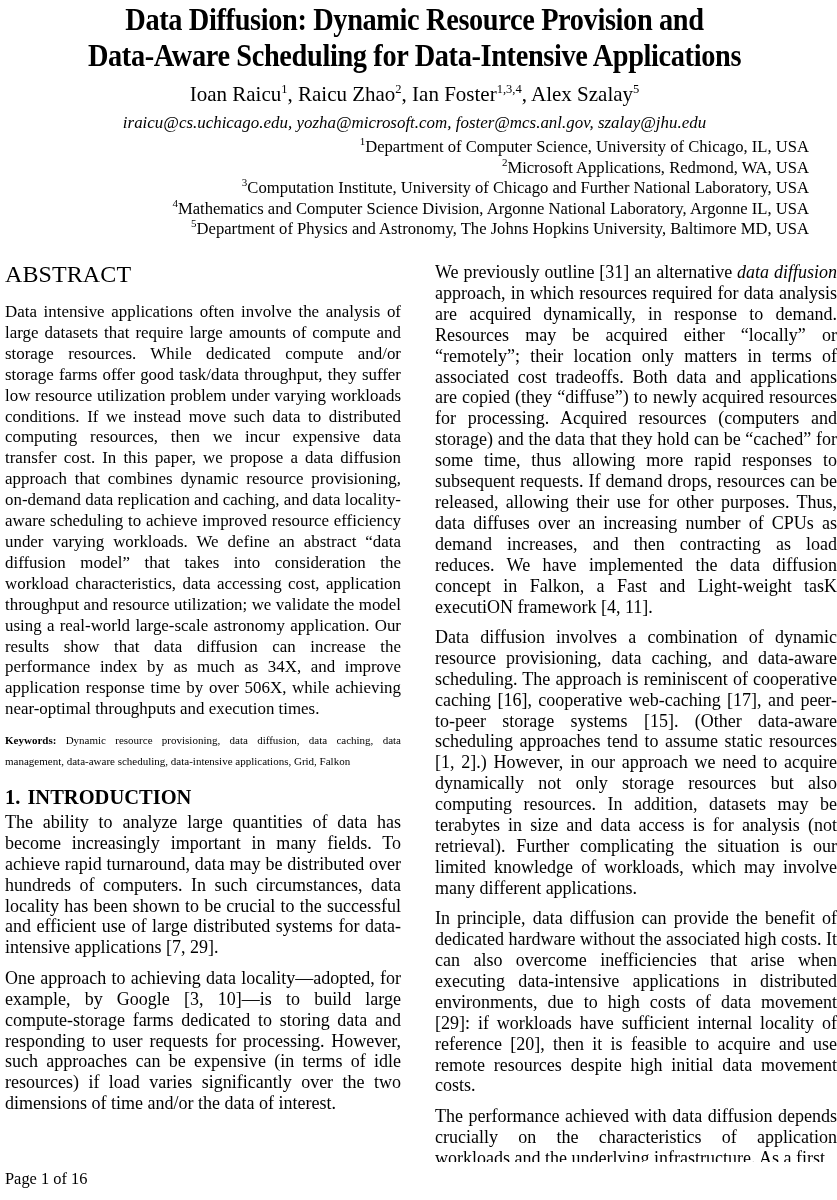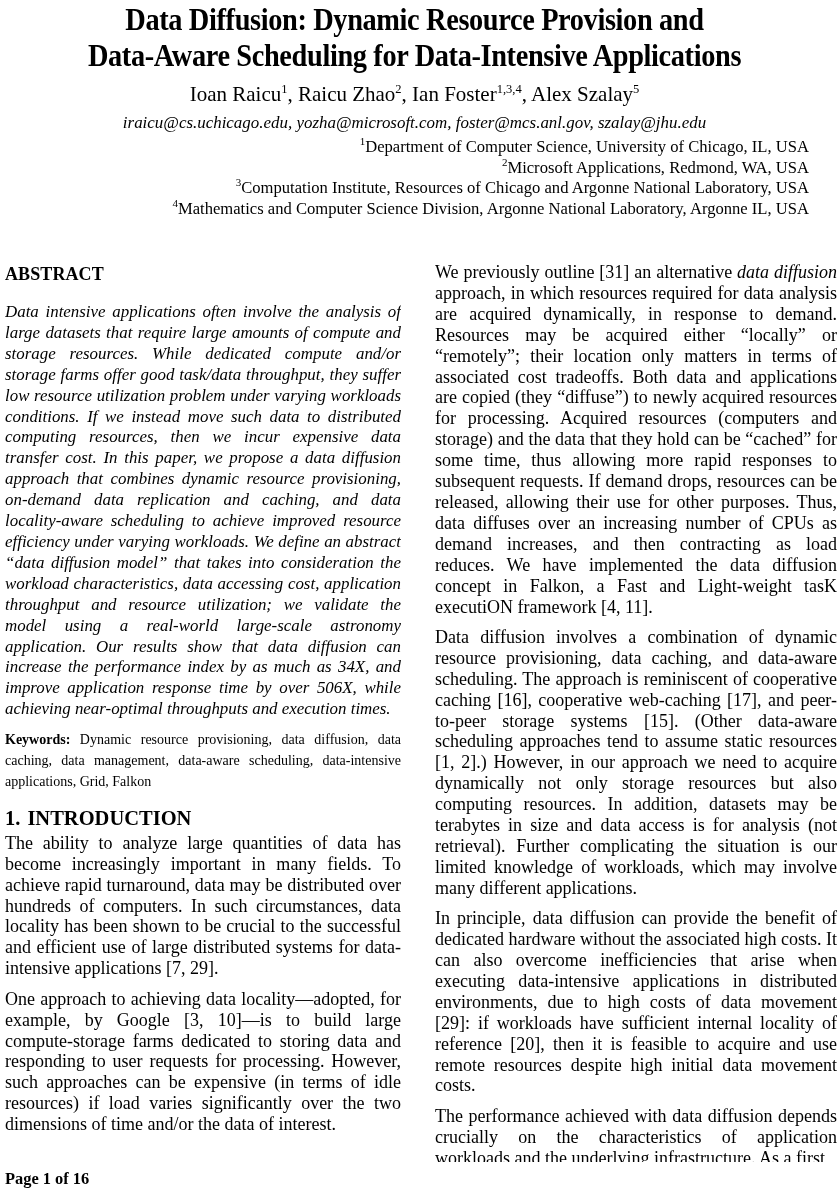--- a/index.html
+++ b/index.html
@@ -88,22 +88,22 @@
     position: absolute;
     top: 0;
     width: 396px;
     height: 900px;
     overflow: hidden;
   }
   .col-left  { left: 0px; }
   .col-right { left: 430px; width: 402px; }
 
   h2.section-head {
-    font-size: 18px;
-    font-weight: bold;
+    font-size: 24px;
+    font-weight: normal;
     margin: 0 0 1px 0;
     line-height: 24px;
     letter-spacing: 0.1px;
   }
   h2.numbered-head {
     font-size: 20.5px;
     font-weight: bold;
     margin: 13px 0 2px 0;
     line-height: 25px;
   }
@@ -111,66 +111,65 @@
 
   p.body {
     font-size: 18px;
     line-height: 20.9px;
     margin: 0 0 9.5px 0;
     text-align: justify;
     text-justify: inter-word;
     hyphens: none;
   }
   p.abstract-body {
-    font-style: italic;
     font-size: 16.9px;
     line-height: 20.9px;
     margin: 16px 0 10px 0;
     text-align: justify;
   }
   p.keywords {
-    font-size: 14px;
+    font-size: 11px;
     line-height: 20.9px;
     margin: 0 0 4px 0;
     text-align: justify;
   }
   .kw-label { font-weight: bold; }
 
   .it { font-style: italic; }
 
   
   .footer {
     position: absolute;
     left: 5px;
     bottom: 11px;
     font-size: 16.4px;
     line-height: 20px;
-    font-weight: bold;
   }
 </style>
 </head>
 <body>
 
 <div class="page">
 
   <div class="title-block">
     <div class="title-line">Data Diffusion: Dynamic Resource Provision and</div>
     <div class="title-line">Data-Aware Scheduling for Data-Intensive Applications</div>
 
     <div class="authors">
       <span>Ioan Raicu</span><sup>1</sup>, <span>Raicu Zhao</span><sup>2</sup>, <span>Ian Foster</span><sup>1,3,4</sup>, <span>Alex Szalay</span><sup>5</sup>
     </div>
 
     <div class="emails">iraicu@cs.uchicago.edu, yozha@microsoft.com, foster@mcs.anl.gov, szalay@jhu.edu</div>
 
     <div class="affiliations">
       <div class="affil"><sup>1</sup><span>Department of Computer Science, University of Chicago, IL, USA</span></div>
       <div class="affil"><sup>2</sup><span>Microsoft Applications, Redmond, WA, USA</span></div>
-      <div class="affil"><sup>3</sup><span>Computation Institute, Resources of Chicago and Argonne National Laboratory, USA</span></div>
+      <div class="affil"><sup>3</sup><span>Computation Institute, University of Chicago and Further National Laboratory, USA</span></div>
       <div class="affil"><sup>4</sup><span>Mathematics and Computer Science Division, Argonne National Laboratory, Argonne IL, USA</span></div>
+      <div class="affil"><sup>5</sup><span>Department of Physics and Astronomy, The Johns Hopkins University, Baltimore MD, USA</span></div>
     </div>
   </div>
 
   <div class="columns">
 
     <div class="col col-left">
       <h2 class="section-head">ABSTRACT</h2>
       <p class="abstract-body">Data intensive applications often involve the analysis of large datasets that require large amounts of compute and storage resources. While dedicated compute and/or storage farms offer good task/data throughput, they suffer low resource utilization problem under varying workloads conditions. If we instead move such data to distributed computing resources, then we incur expensive data transfer cost. In this paper, we propose a data diffusion approach that combines dynamic resource provisioning, on-demand data replication and caching, and data locality-aware scheduling to achieve improved resource efficiency under varying workloads. We define an abstract “data diffusion model” that takes into consideration the workload characteristics, data accessing cost, application throughput and resource utilization; we validate the model using a real-world large-scale astronomy application. Our results show that data diffusion can increase the performance index by as much as 34X, and improve application response time by over 506X, while achieving near-optimal throughputs and execution times.</p>
 
       <p class="keywords"><span class="kw-label">Keywords:</span><span> Dynamic resource provisioning, data diffusion, data caching, data management, data-aware scheduling, data-intensive applications, Grid, Falkon</span></p>

